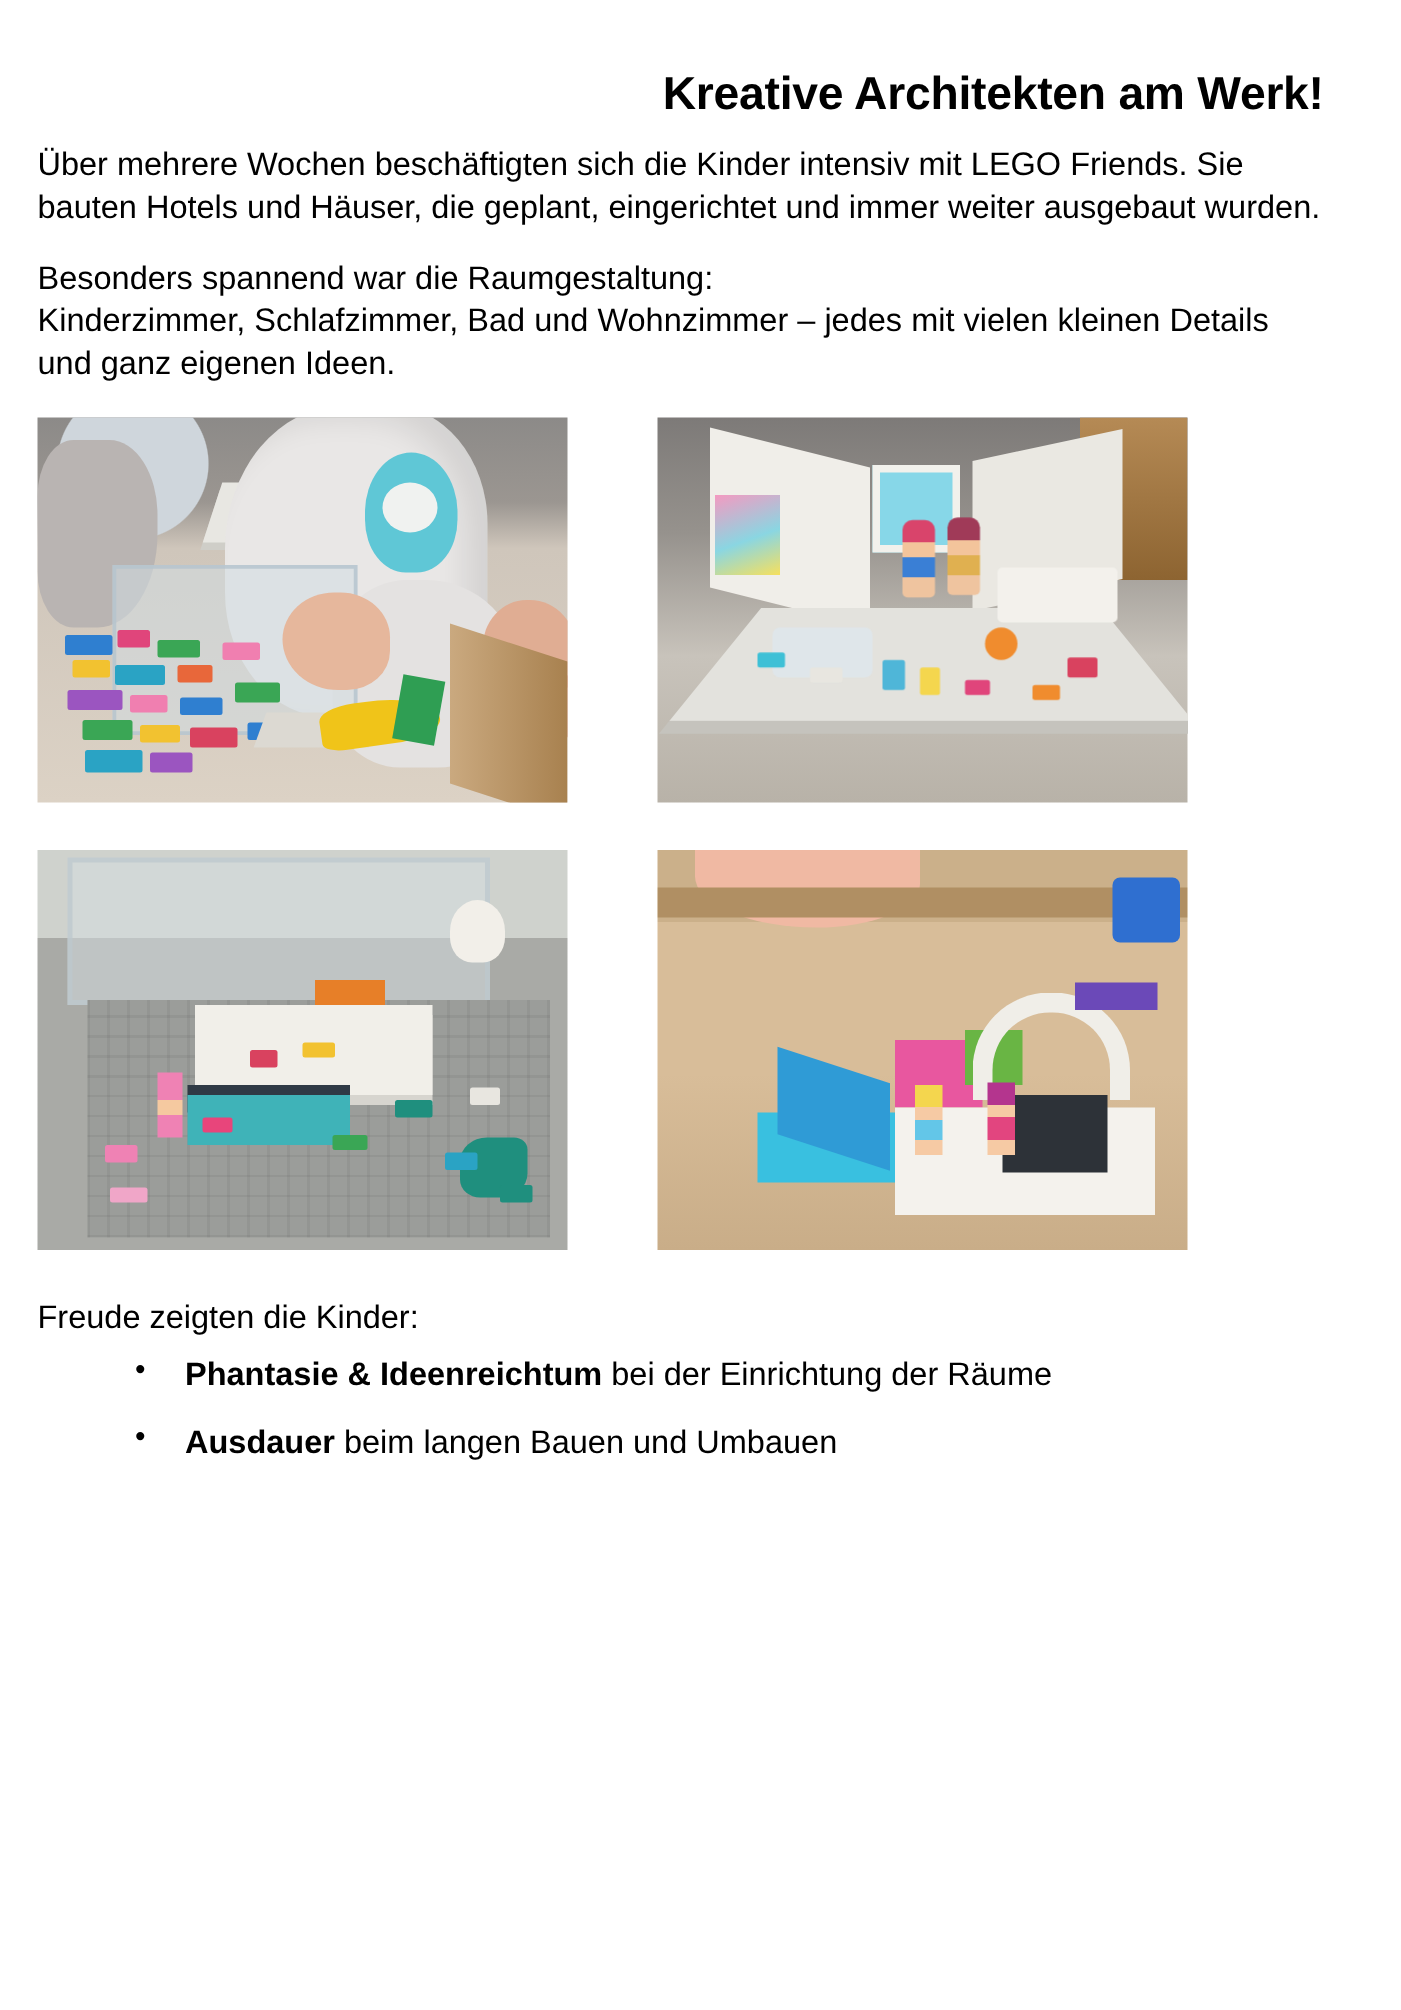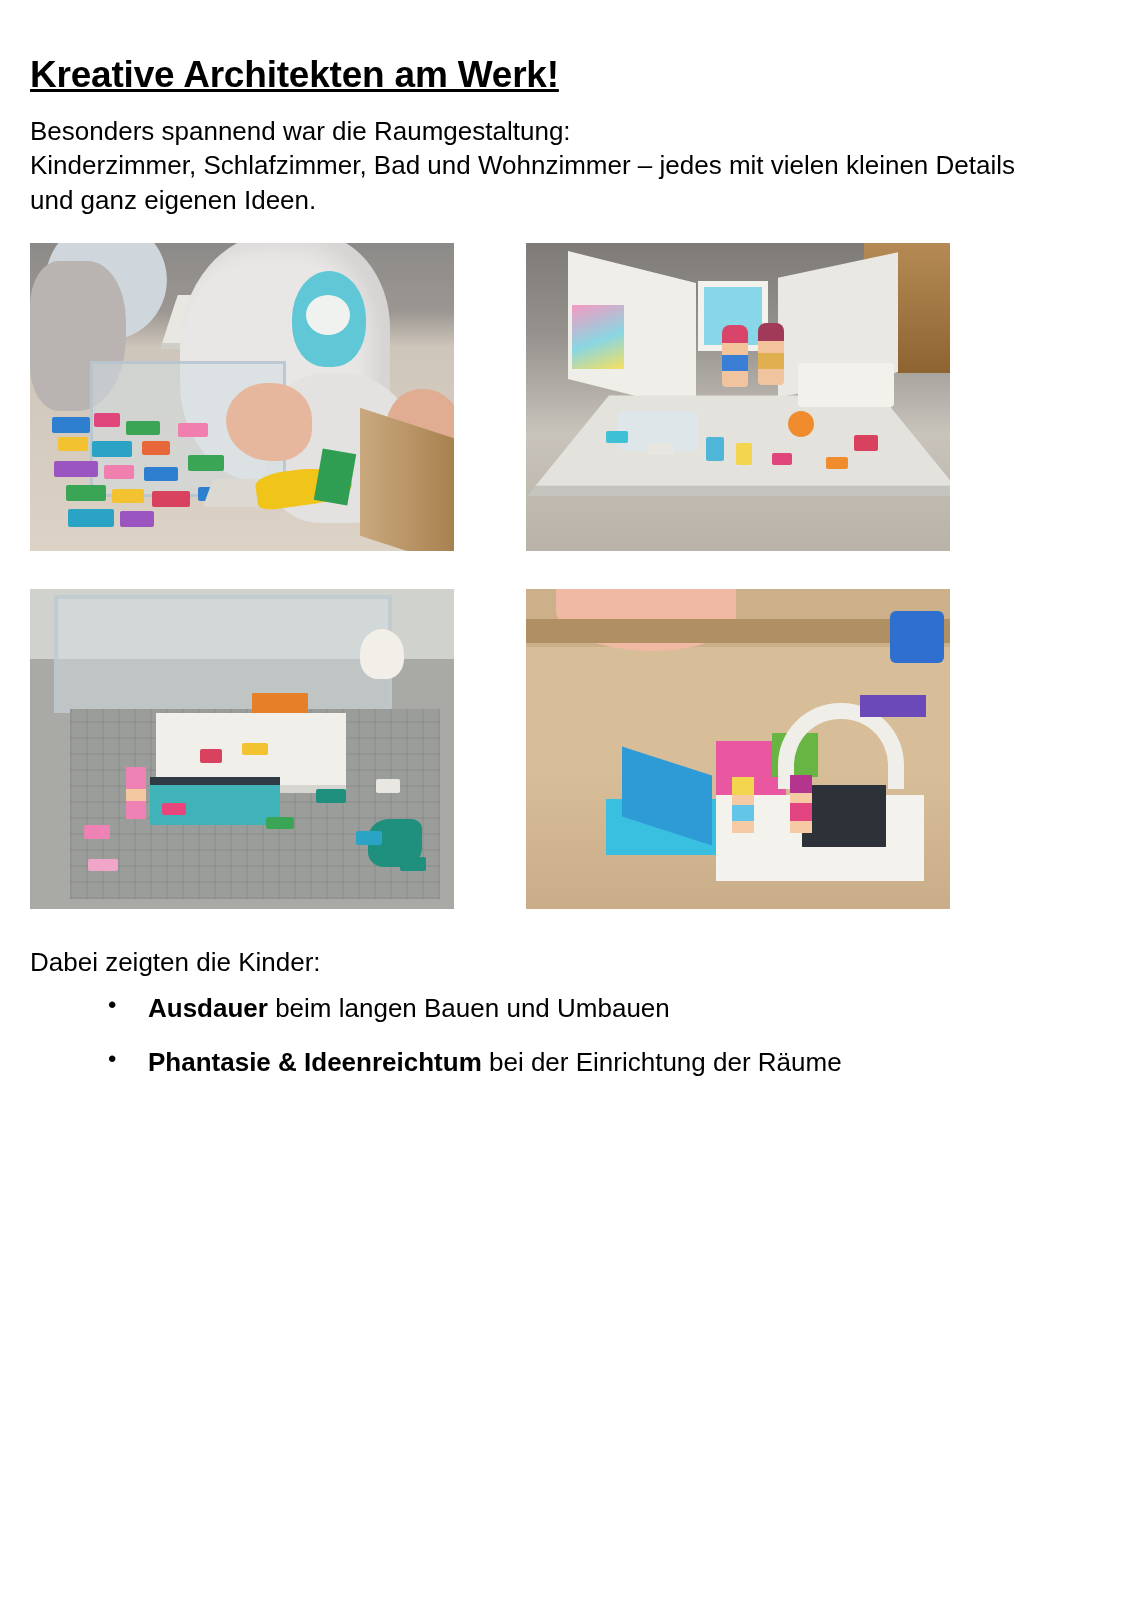--- a/index.html
+++ b/index.html
@@ -17,22 +17,21 @@
   .page {
     position: relative;
     width: 1121px;
     height: 1608px;
     box-sizing: border-box;
     padding: 40px 62px 0 30px;
   }
   h1.title {
     font-size: 37px;
     font-weight: bold;
-    text-align: left;
-    text-decoration: underline;
+    text-align: right;
     margin: 14px 0 18px 0;
     letter-spacing: -0.2px;
   }
   p.para {
     font-size: 26px;
     line-height: 1.32;
     margin: 0 0 22px 0;
   }
   p.para:last-of-type {
     margin-bottom: 0;
@@ -373,20 +372,21 @@
     margin: 0;
   }
 </style>
 </head>
 <body>
 
 <div class="page">
 
   <h1 class="title">Kreative Architekten am Werk!</h1>
 
+  <p class="para">Über mehrere Wochen beschäftigten sich die Kinder intensiv mit LEGO Friends. Sie bauten Hotels und Häuser, die geplant, eingerichtet und immer weiter ausgebaut wurden.</p>
   <p class="para" style="white-space: pre-line;">Besonders spannend war die Raumgestaltung:
 Kinderzimmer, Schlafzimmer, Bad und Wohnzimmer – jedes mit vielen kleinen Details und ganz eigenen Ideen.</p>
 
   <div class="gallery">
 
     <div class="gallery-row">
 
       <div class="photo p1">
         <div class="arm"></div>
         <div class="plate"></div>
@@ -501,25 +501,25 @@
             <i style="left:156px;top:178px;width:34px;height:16px;background:#f0eee8"></i>
             <i style="left:200px;top:180px;width:34px;height:16px;background:#f0eee8"></i>
           </div>
         </div>
       </div>
 
     </div>
 
   </div>
 
-  <p class="lead-in">Dabei zeigten die Kinder:</p>
+  <p class="lead-in">Freude zeigten die Kinder:</p>
 
   <ul class="skills">
+    <li>
+      <b>Phantasie &amp; Ideenreichtum</b><span> bei der Einrichtung der Räume</span>
+    </li>
     <li>
       <b>Ausdauer</b><span> beim langen Bauen und Umbauen</span>
     </li>
-    <li>
-      <b>Phantasie &amp; Ideenreichtum</b><span> bei der Einrichtung der Räume</span>
-    </li>
   </ul>
 
 
 </div>
 
 </body></html>

